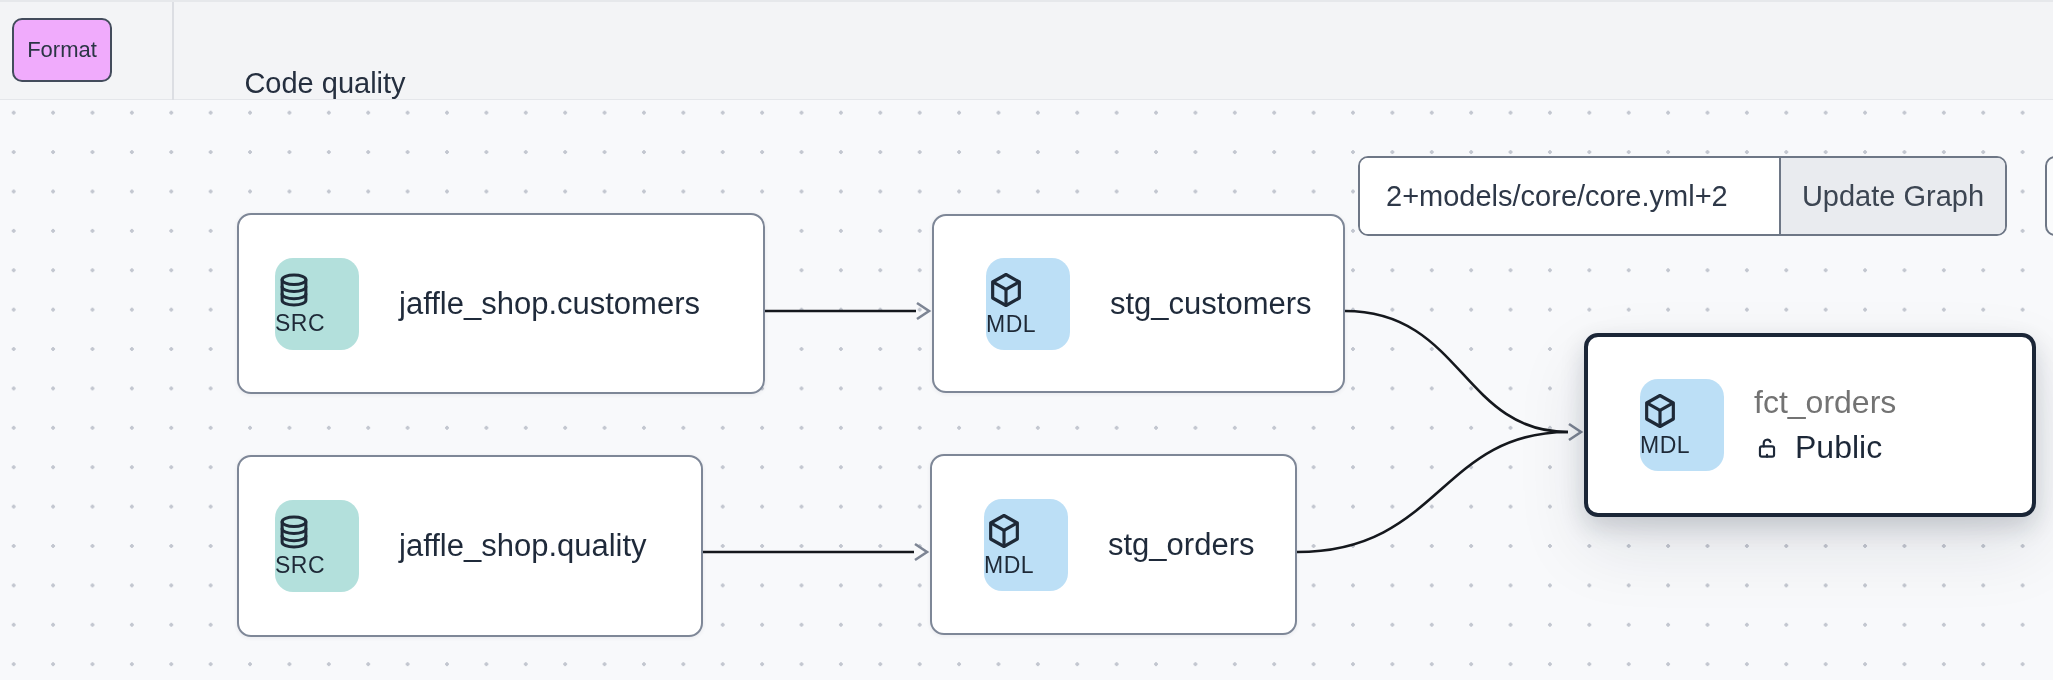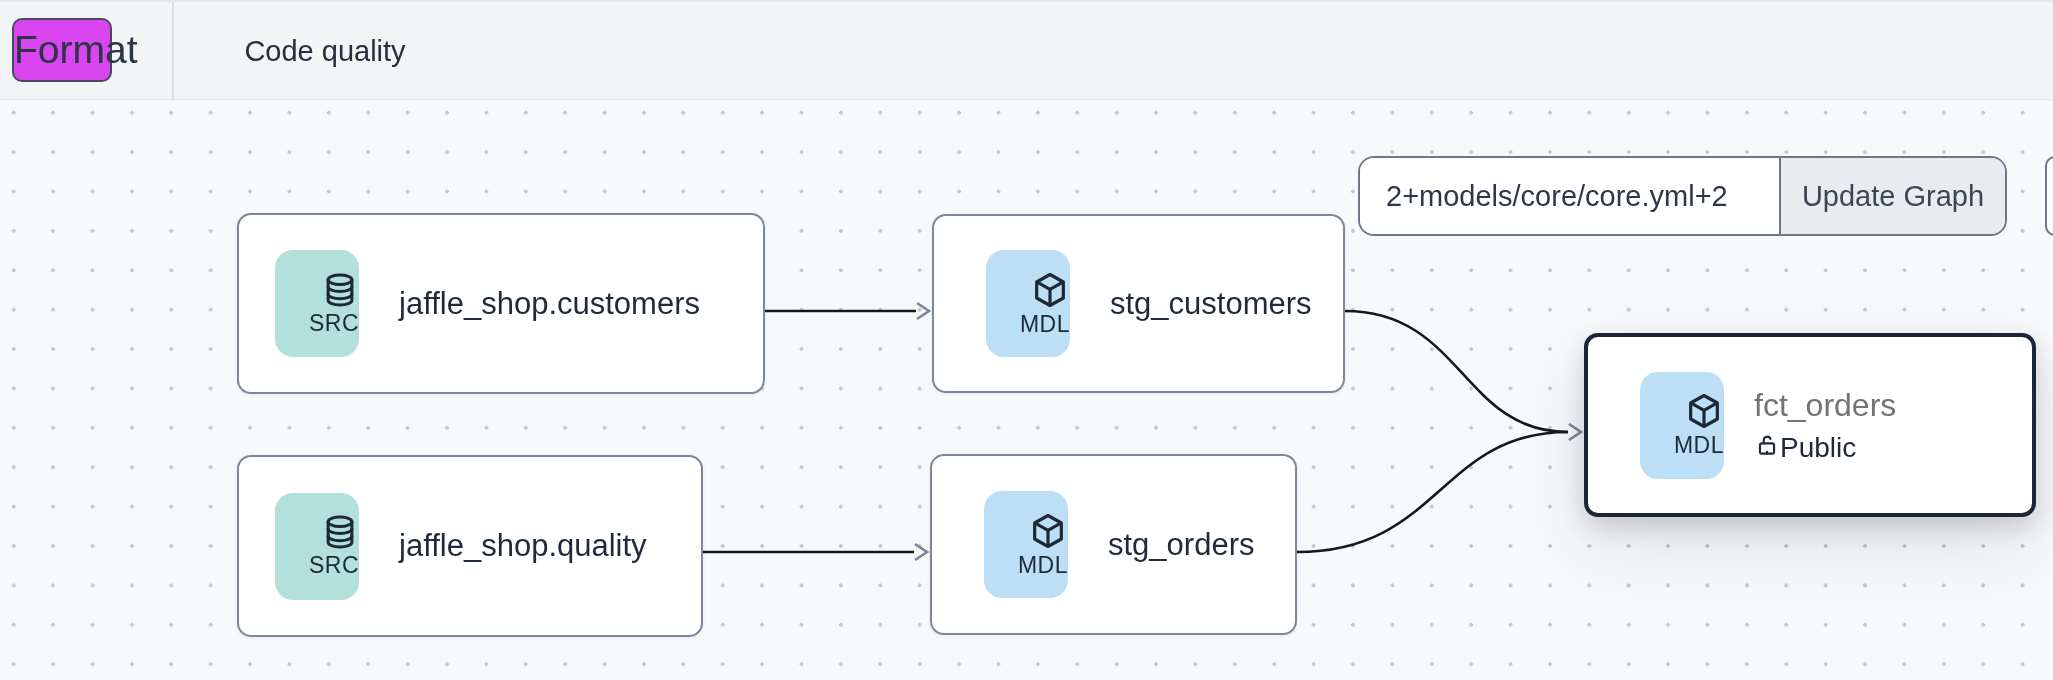--- a/index.html
+++ b/index.html
@@ -8,57 +8,57 @@
     --text:#1f2a3a; --canvas-bg:#f8f9fb; --topbar-bg:#f3f4f6; --tab-underline:#9ba2ae;
   }
   *{box-sizing:border-box;margin:0;padding:0;}
   html,body{width:2053px;height:680px;overflow:hidden;}
   body{font-family:"Liberation Sans","DejaVu Sans",sans-serif;color:var(--text);background:var(--canvas-bg);}
   .app{position:relative;width:2053px;height:680px;}
 
   
   .topbar{position:absolute;left:0;top:0;width:2053px;height:100px;background:var(--topbar-bg);
     border-bottom:1px solid #e4e6ea;border-top:2px solid #e6e8eb;}
-  .format-btn{position:absolute;left:12px;top:16px;width:100px;height:64px;background:#d946ef;
-    border:2px solid #434c5c;border-radius:10px;font-family:inherit;font-size:39px;color:#2b3545;
+  .format-btn{position:absolute;left:12px;top:16px;width:100px;height:64px;background:#f0abfc;
+    border:2px solid #434c5c;border-radius:10px;font-family:inherit;font-size:22px;color:#2b3545;
     cursor:pointer;}
   .topbar-divider{position:absolute;left:172px;top:0;width:2px;height:98px;background:#dcdee3;}
-  .tab{position:absolute;top:0;height:98px;display:flex;align-items:center;justify-content:center;
+  .tab{position:absolute;top:0;height:98px;display:flex;align-items:flex-end;justify-content:center;
     font-size:29px;color:#252f3f;cursor:pointer;}
   .tab.code-quality{left:230px;width:190px;}
   .tab.lineage{left:440px;width:170px;}
   .tab .underline{position:absolute;left:0;bottom:0;width:100%;height:7px;background:var(--tab-underline);}
 
   
   .canvas{position:absolute;left:0;top:100px;width:2053px;height:580px;background-color:var(--canvas-bg);
     background-image:radial-gradient(circle,#c3c7d0 1.7px,transparent 2px);
     background-size:39.4px 39.4px;background-position:-6px -7px;}
   .edges{position:absolute;left:0;top:0;width:2053px;height:580px;pointer-events:none;}
   .edges path{fill:none;stroke:var(--edge);stroke-width:2.6px;}
   .edges path.arrow{stroke:var(--arrowhead);stroke-width:2.6px;}
 
   
   .node{position:absolute;background:#fff;border:2px solid var(--node-border);border-radius:14px;
     display:flex;align-items:center;padding-left:36px;box-shadow:0 1px 4px rgba(25,35,55,.07);cursor:pointer;}
   .node.selected{border:4px solid var(--selected-node-border);
     box-shadow:0 10px 24px rgba(20,30,50,.16),0 30px 70px rgba(20,30,50,.10);}
-  .badge{width:84px;height:107px;border-radius:18px;display:flex;flex-direction:column;
-    align-items:flex-end;justify-content:center;flex:0 0 auto;}
+  .badge{width:84px;height:92px;border-radius:18px;display:flex;flex-direction:column;
+    align-items:flex-start;justify-content:center;flex:0 0 auto;}
   .badge.src{background:var(--source-badge-bg);}
   .badge.mdl{background:var(--model-badge-bg);margin-left:16px;}
   .badge svg{display:block;}
   .badge-label{font-size:23px;color:#1e2937;margin-top:1px;letter-spacing:.5px;}
   .node-label{font-size:31px;color:var(--text);margin-left:40px;white-space:nowrap;}
   .node-text-col{margin-left:30px;display:flex;flex-direction:column;gap:8px;}
   .node-title{font-size:32px;color:#737373;}
-  .access-row{display:flex;gap:0;font-size:28px;color:#1d2838;}
+  .access-row{display:flex;align-items:center;gap:15px;font-size:32px;color:#1d2838;}
 
   
   .selector{position:absolute;left:1358px;top:56px;width:649px;height:80px;border:2px solid #6e7786;
-    border-radius:16px;display:flex;overflow:hidden;background:#fff;}
+    border-radius:10px;display:flex;overflow:hidden;background:#fff;}
   .sel-input{width:419px;height:100%;display:flex;align-items:center;padding-left:26px;background:#fff;
     font-size:29px;color:#2e3848;white-space:nowrap;cursor:text;}
   .update-btn{flex:1;border:none;border-left:2px solid #6e7786;background:#e9ebef;font-family:Liberation Sans, sans-serif;
     font-size:29px;color:#3c4552;cursor:pointer;}
   .edge-sliver{position:absolute;left:2045px;top:56px;width:26px;height:80px;background:#fafbfc;
     border:2px solid #6e7786;border-radius:10px 0 0 10px;cursor:pointer;}
 </style>
 </head>
 <body>
 

